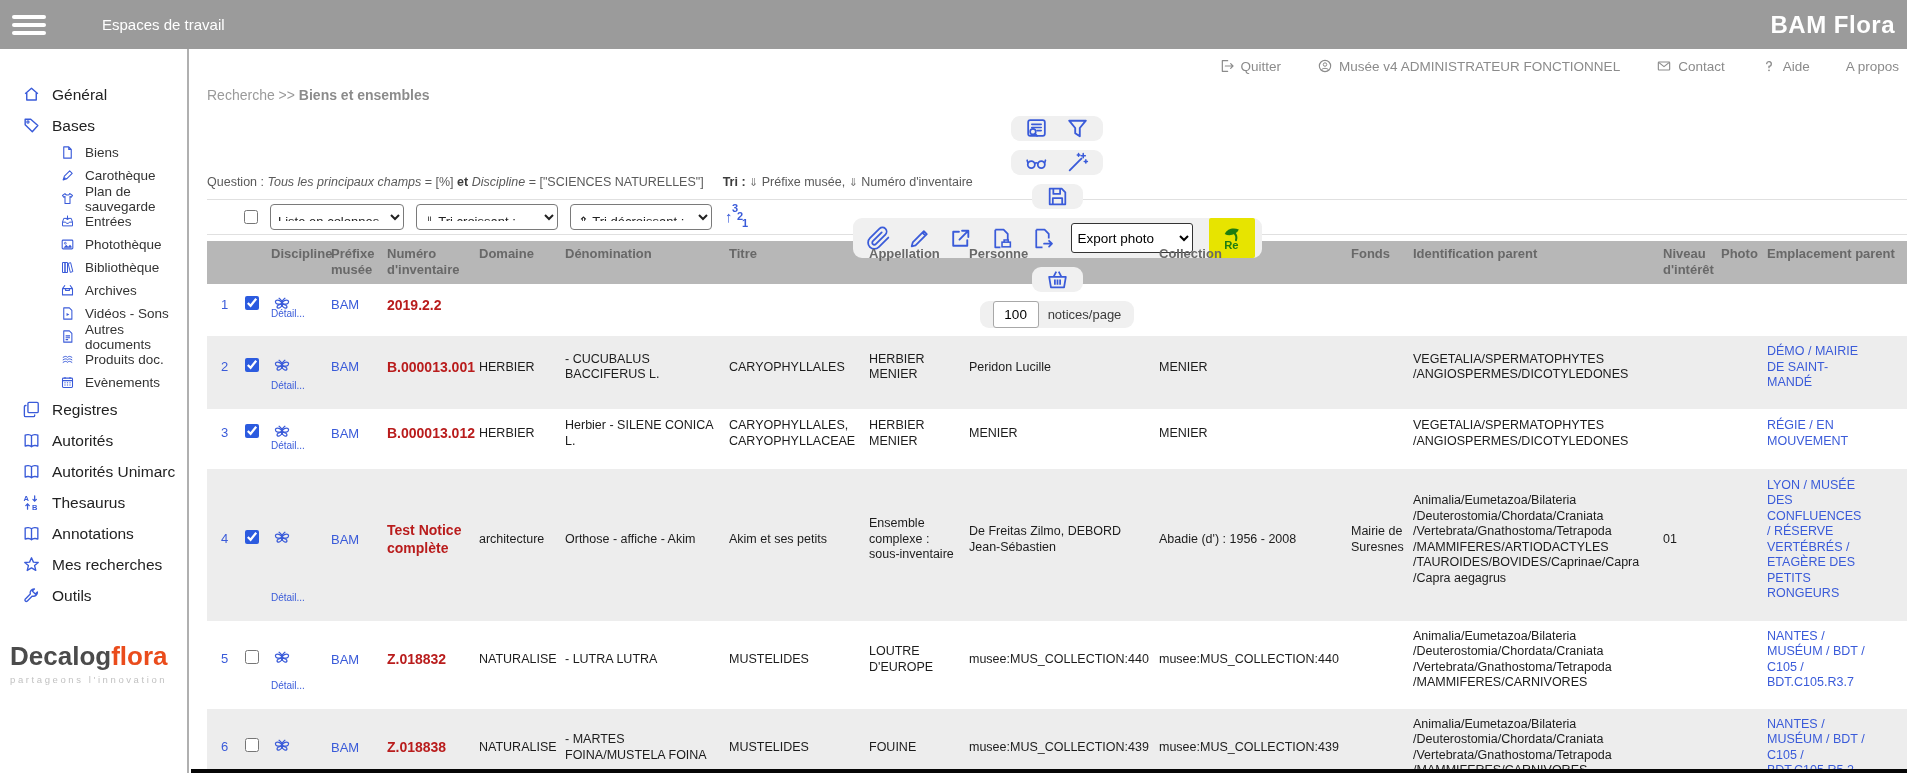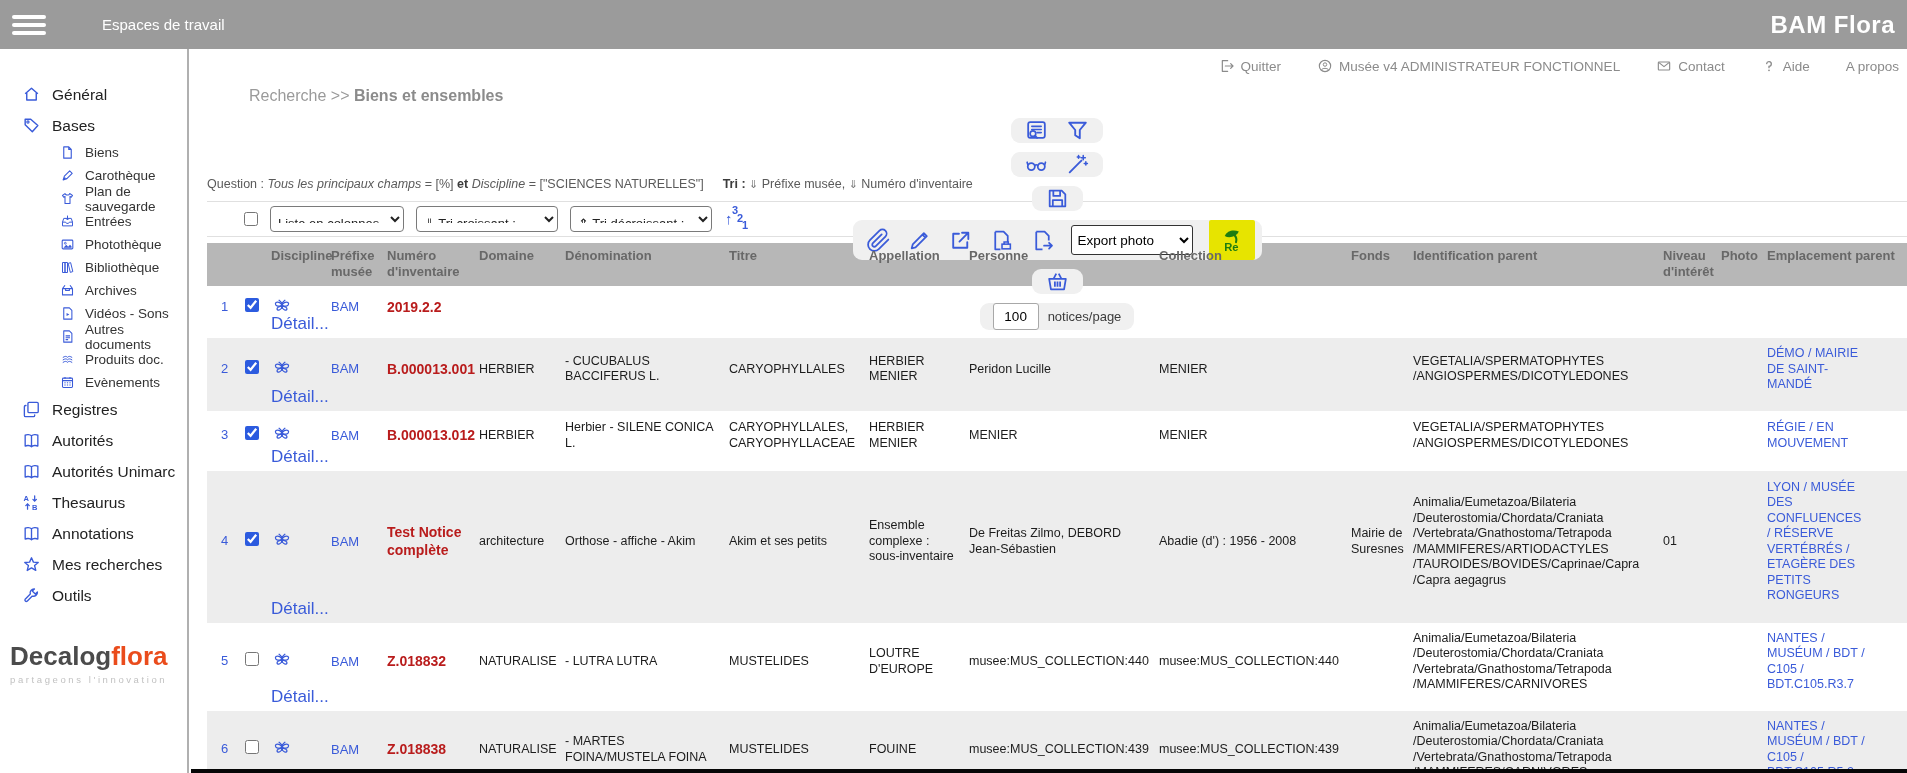--- a/index.html
+++ b/index.html
@@ -29,21 +29,21 @@
   .logo-flora { color:#ea4c1c; }
   .logo-tagline { font-size:9.5px; color:#c2c2c2; letter-spacing:2.6px; margin-top:2px; }
 
   
   .hlinks { display:flex; justify-content:flex-end; gap:36px; align-items:center; padding-right:8px;
     color:#8b8b8b; font-size:13.5px; height:22px; }
   .hlink { display:flex; align-items:center; gap:6px; cursor:pointer; }
   .hlink svg { width:16px; height:16px; color:#8b8b8b; }
 
   
-  .breadcrumb { margin-top:10px; font-size:16px; color:#9a9a9a;margin-left:42px; }
+  .breadcrumb { margin-top:10px; font-size:14px; color:#9a9a9a; }
   .breadcrumb b { color:#8b8b8b; }
 
   
   .toolbar { display:flex; align-items:center; gap:9px; margin-top:13px; height:46px;flex-direction:column; }
   .pill { background:#f0f0f0; border-radius:9px; height:44px; display:flex; align-items:center; gap:16px; padding:0 13px; }
   .tbi { width:25px; height:25px; color:#3a5bd9; display:inline-flex; cursor:pointer; }
   .tbi svg { width:100%; height:100%; }
   .exp-select { height:30px; min-width:122px; border:1.5px solid #333; border-radius:3px; font-size:13.5px;
     font-family:"Liberation Sans",sans-serif; background:#fff; padding:0 2px; }
   .bee-btn { width:46px; height:40px; background:#e7e400; border-radius:2px; display:flex; align-items:center;
@@ -85,21 +85,21 @@
   .rows > div:nth-of-type(2), .rows > div:nth-of-type(3) { min-height:60px; }
   .rows > div:nth-of-type(4) { min-height:152px; }
   .rows > div:nth-of-type(5) { min-height:83px; }
   .rows > div:nth-of-type(6) { min-height:87px; }
   .rows > div:nth-of-type(7) { min-height:28px; align-items:start; padding-top:2px; }
   .grid-row > div { padding-right:10px; }
   .c-num { padding-left:14px; }
   .c-num a { color:#3a5bd9; text-decoration:none; font-size:13px; cursor:pointer; }
   .c-chk input { width:14px; height:14px; accent-color:#2c5bdf; }
   .bfly { width:22px; height:20px; color:#3a5bd9; display:inline-block; }
-  .detail-link { position:absolute; left:64px; bottom:4px; color:#3a5bd9; font-size:17px; cursor:pointer; }
+  .detail-link { position:absolute; left:64px; bottom:16px; color:#3a5bd9; font-size:10px; cursor:pointer; }
   .c-pref { color:#3a5bd9; font-size:13px; }
   .c-numo { font-weight:bold; color:#b91c1c; font-size:14px; }
   .c-emp { color:#3a5bd9; padding-right:42px !important; cursor:pointer; }
 
   .bottom-bar { position:absolute; left:191px; right:0; bottom:0; height:4px; background:#060606; }
   svg.sym { position:absolute; width:0; height:0; }
 </style>
 </head>
 <body>
 

